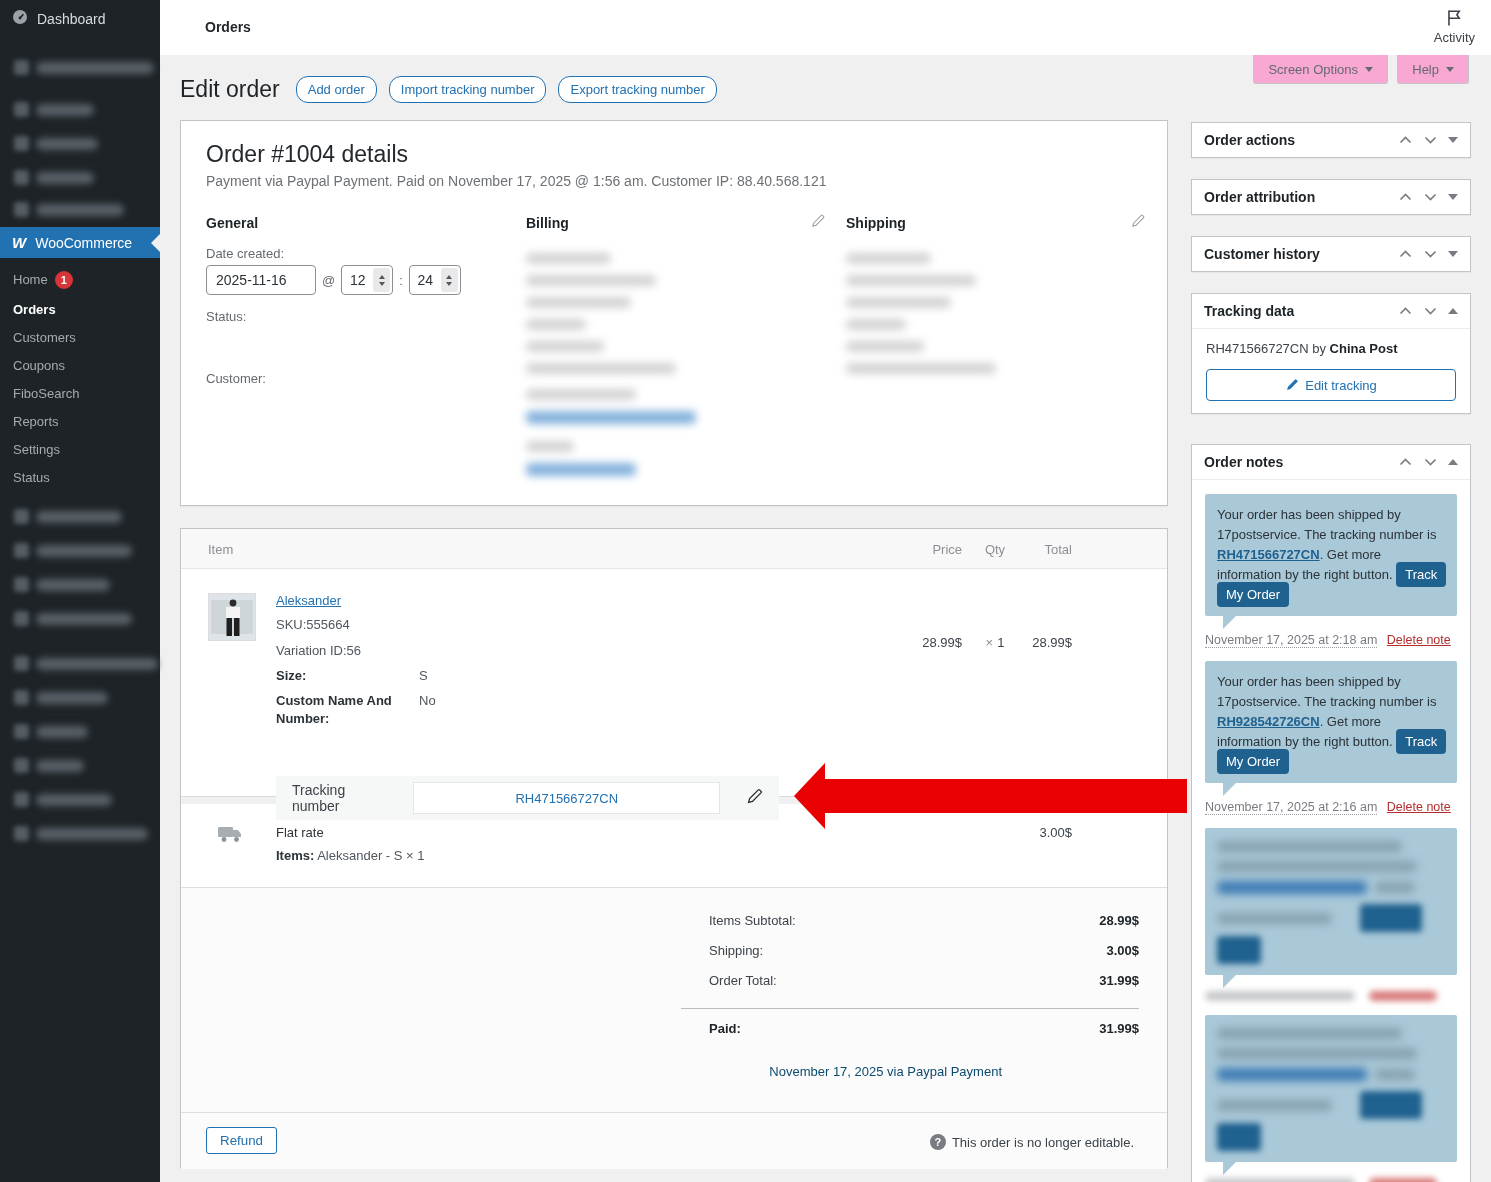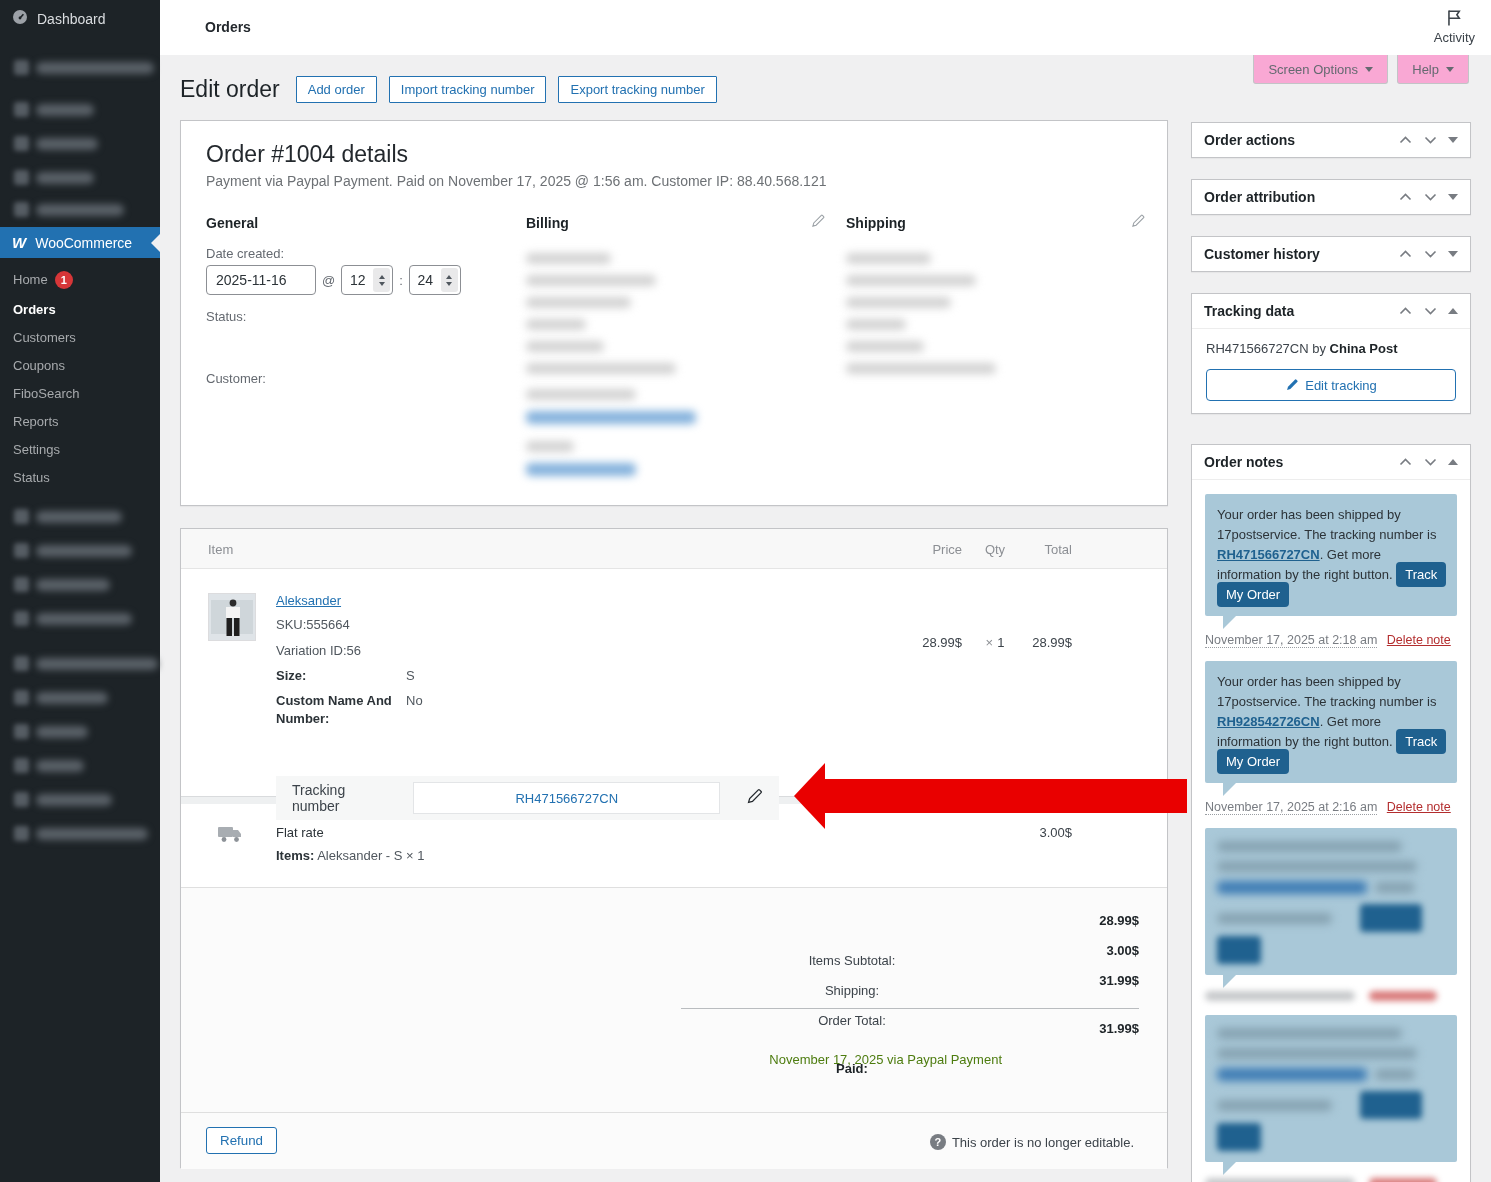--- a/index.html
+++ b/index.html
@@ -23,21 +23,21 @@
   .topbar { position:absolute; left:160px; top:0; width:1331px; height:55px; background:#fff; z-index:5; }
   .topbar-title { position:absolute; left:45px; top:19px; font-size:14px; font-weight:bold; color:#23282d; }
   .activity { position:absolute; right:16px; top:8px; display:flex; flex-direction:column; align-items:center; color:#3c434a; font-size:13px; cursor:pointer; }
   .screen-meta { position:absolute; top:55px; height:29px; background:#f9a8d4; border:1px solid #c3c4c7; border-top:none; border-radius:0 0 3px 3px; display:flex; align-items:center; gap:7px; padding:0 14px; color:#646970; font-size:13px; cursor:pointer; }
   .so-tab { right:103px; } .help-tab { right:22px; }
   .caret-down { width:0; height:0; border-left:4px solid transparent; border-right:4px solid transparent; border-top:5px solid #646970; }
 
   
   .page-head { position:absolute; left:180px; top:76px; display:flex; align-items:center; gap:12px; z-index:2; }
   .page-head h1 { font-size:23px; font-weight:500; color:#1d2327; margin-right:4px; }
-  .head-btn { padding:5px 11px; background:#fff; border:1px solid #2271b1; border-radius:1px; color:#2271b1; font-size:13px; cursor:pointer; }
+  .head-btn { padding:5px 11px; background:#fff; border:1px solid #2271b1; border-radius:12px; color:#2271b1; font-size:13px; cursor:pointer; }
 
   
   .panel { position:absolute; background:#fff; border:1px solid #c3c4c7; box-shadow:0 1px 1px rgba(0,0,0,.04); }
 
   
   .order-panel { left:180px; top:120px; width:988px; height:386px; }
   .op-title { position:absolute; left:25px; top:20px; font-size:23px; font-weight:500; color:#23282d; }
   .op-sub { position:absolute; left:25px; top:52px; font-size:14px; color:#6d7175; }
   .col-h { position:absolute; top:94px; font-size:14px; font-weight:bold; color:#1d2327; }
   .pencil-btn { position:absolute; top:92px; cursor:pointer; }
@@ -61,45 +61,45 @@
   .it-head .h-item { position:absolute; left:27px; top:13px; }
   .cell-price { position:absolute; right:205px; width:90px; text-align:right; }
   .cell-qty   { position:absolute; right:150px; width:44px; text-align:center; }
   .cell-total { position:absolute; right:95px;  width:90px; text-align:right; }
   .it-head .cell-price,.it-head .cell-qty,.it-head .cell-total { top:13px; }
   .prod-row { position:relative; height:227px; }
   .thumb { position:absolute; left:27px; top:24px; width:48px; height:48px; border:1px solid #dcdcde; }
   .prod-meta { position:absolute; left:95px; top:24px; width:300px; }
   .prod-name { color:#2271b1; text-decoration:underline; font-size:13px; cursor:pointer; }
   .meta-line { margin-top:8px; color:#50575e; line-height:18px; }
-  .meta-grid { display:flex; margin-top:7px; line-height:18px; }
+  .meta-grid { display:flex; margin-top:7px; line-height:18px;gap:13px; }
   .meta-grid .ml { width:130px; font-weight:bold; color:#2c3338; }
   .meta-grid .mv { color:#50575e; }
   .prod-row .cell-price,.prod-row .cell-qty,.prod-row .cell-total { top:66px; color:#3c434a; }
   .qty-x { color:#8c8f94; margin-right:4px; }
   .track-box { position:absolute; left:95px; top:207px; width:503px; height:44px; background:#f6f7f7; display:flex; align-items:center; padding:0 16px; }
   .track-box label { font-size:14px; color:#3c434a; }
   .track-input { margin-left:22px; width:322px; height:32px; background:#fff; border:1px solid #e3e5e7; text-align:center; color:#2271b1; font-size:13px; font-family:"Liberation Sans",sans-serif; }
   .track-pencil { margin-left:26px; cursor:pointer; }
   .red-arrow { position:absolute; left:613px; top:194px; z-index:6; pointer-events:none; }
   .ra-head { position:absolute; left:0; top:0; width:0; height:0; border-top:33px solid transparent; border-bottom:33px solid transparent; border-right:31px solid #e90000; }
   .ra-body { position:absolute; left:30px; top:16px; width:363px; height:34px; background:#e90000; }
   .sep-strip { height:8px; background:#eef0f1; border-top:1px solid #d9dbdd; }
   .ship-row { position:relative; height:83px; }
   .ship-row .truck { position:absolute; left:36px; top:20px; }
   .ship-name { position:absolute; left:95px; top:21px; color:#2c3338; }
   .ship-items { position:absolute; left:95px; top:44px; color:#50575e; }
   .ship-items b { color:#2c3338;text-align:right; }
   .ship-row .cell-total { top:21px; color:#3c434a; }
   .totals { position:relative; height:225px; background:#fbfbfb; border-top:1px solid #dfdfdf; padding-top:25px; }
   .tot-row { position:relative; height:30px; }
-  .tot-label { position:absolute; right:165px; width:300px; text-align:center; color:#3c434a;margin-top:40px; }
+  .tot-label { position:absolute; right:158px; width:300px; text-align:left; color:#3c434a; }
   .tot-val { position:absolute; right:28px; width:120px; text-align:right; font-weight:bold; color:#1d2327; }
   .tot-hr { margin:5px 28px 12px 500px; border-top:1px solid #b9bcbf; }
-  .tot-date { text-align:right; padding-right:165px; color:#4d7c0f; margin-top:1px; }
+  .tot-date { text-align:right; padding-right:165px; color:#0c4a6e; margin-top:13px; }
   .bottom-row { position:relative; height:57px; border-top:1px solid #dfdfdf; background:#fbfbfb; }
   .refund-btn { position:absolute; left:25px; top:14px; padding:5px 13px; background:#fff; border:1px solid #2271b1; border-radius:3px; color:#2271b1; cursor:pointer; }
   .no-edit { position:absolute; right:33px; top:21px; color:#3c434a; display:flex; align-items:center; gap:6px; }
   .q-icon { display:inline-block; width:16px; height:16px; border-radius:50%; background:#787c82; color:#fff; font-size:11px; line-height:16px; text-align:center; font-weight:bold; }
 
   
   .side { position:absolute; left:1191px; width:280px; }
   .pheader { display:flex; align-items:center; height:34px; padding:0 12px; }
   .pheader .ptitle { flex:1; font-size:14px; font-weight:bold; color:#1d2327; }
   .hctl { display:flex; align-items:center; gap:10px; }

